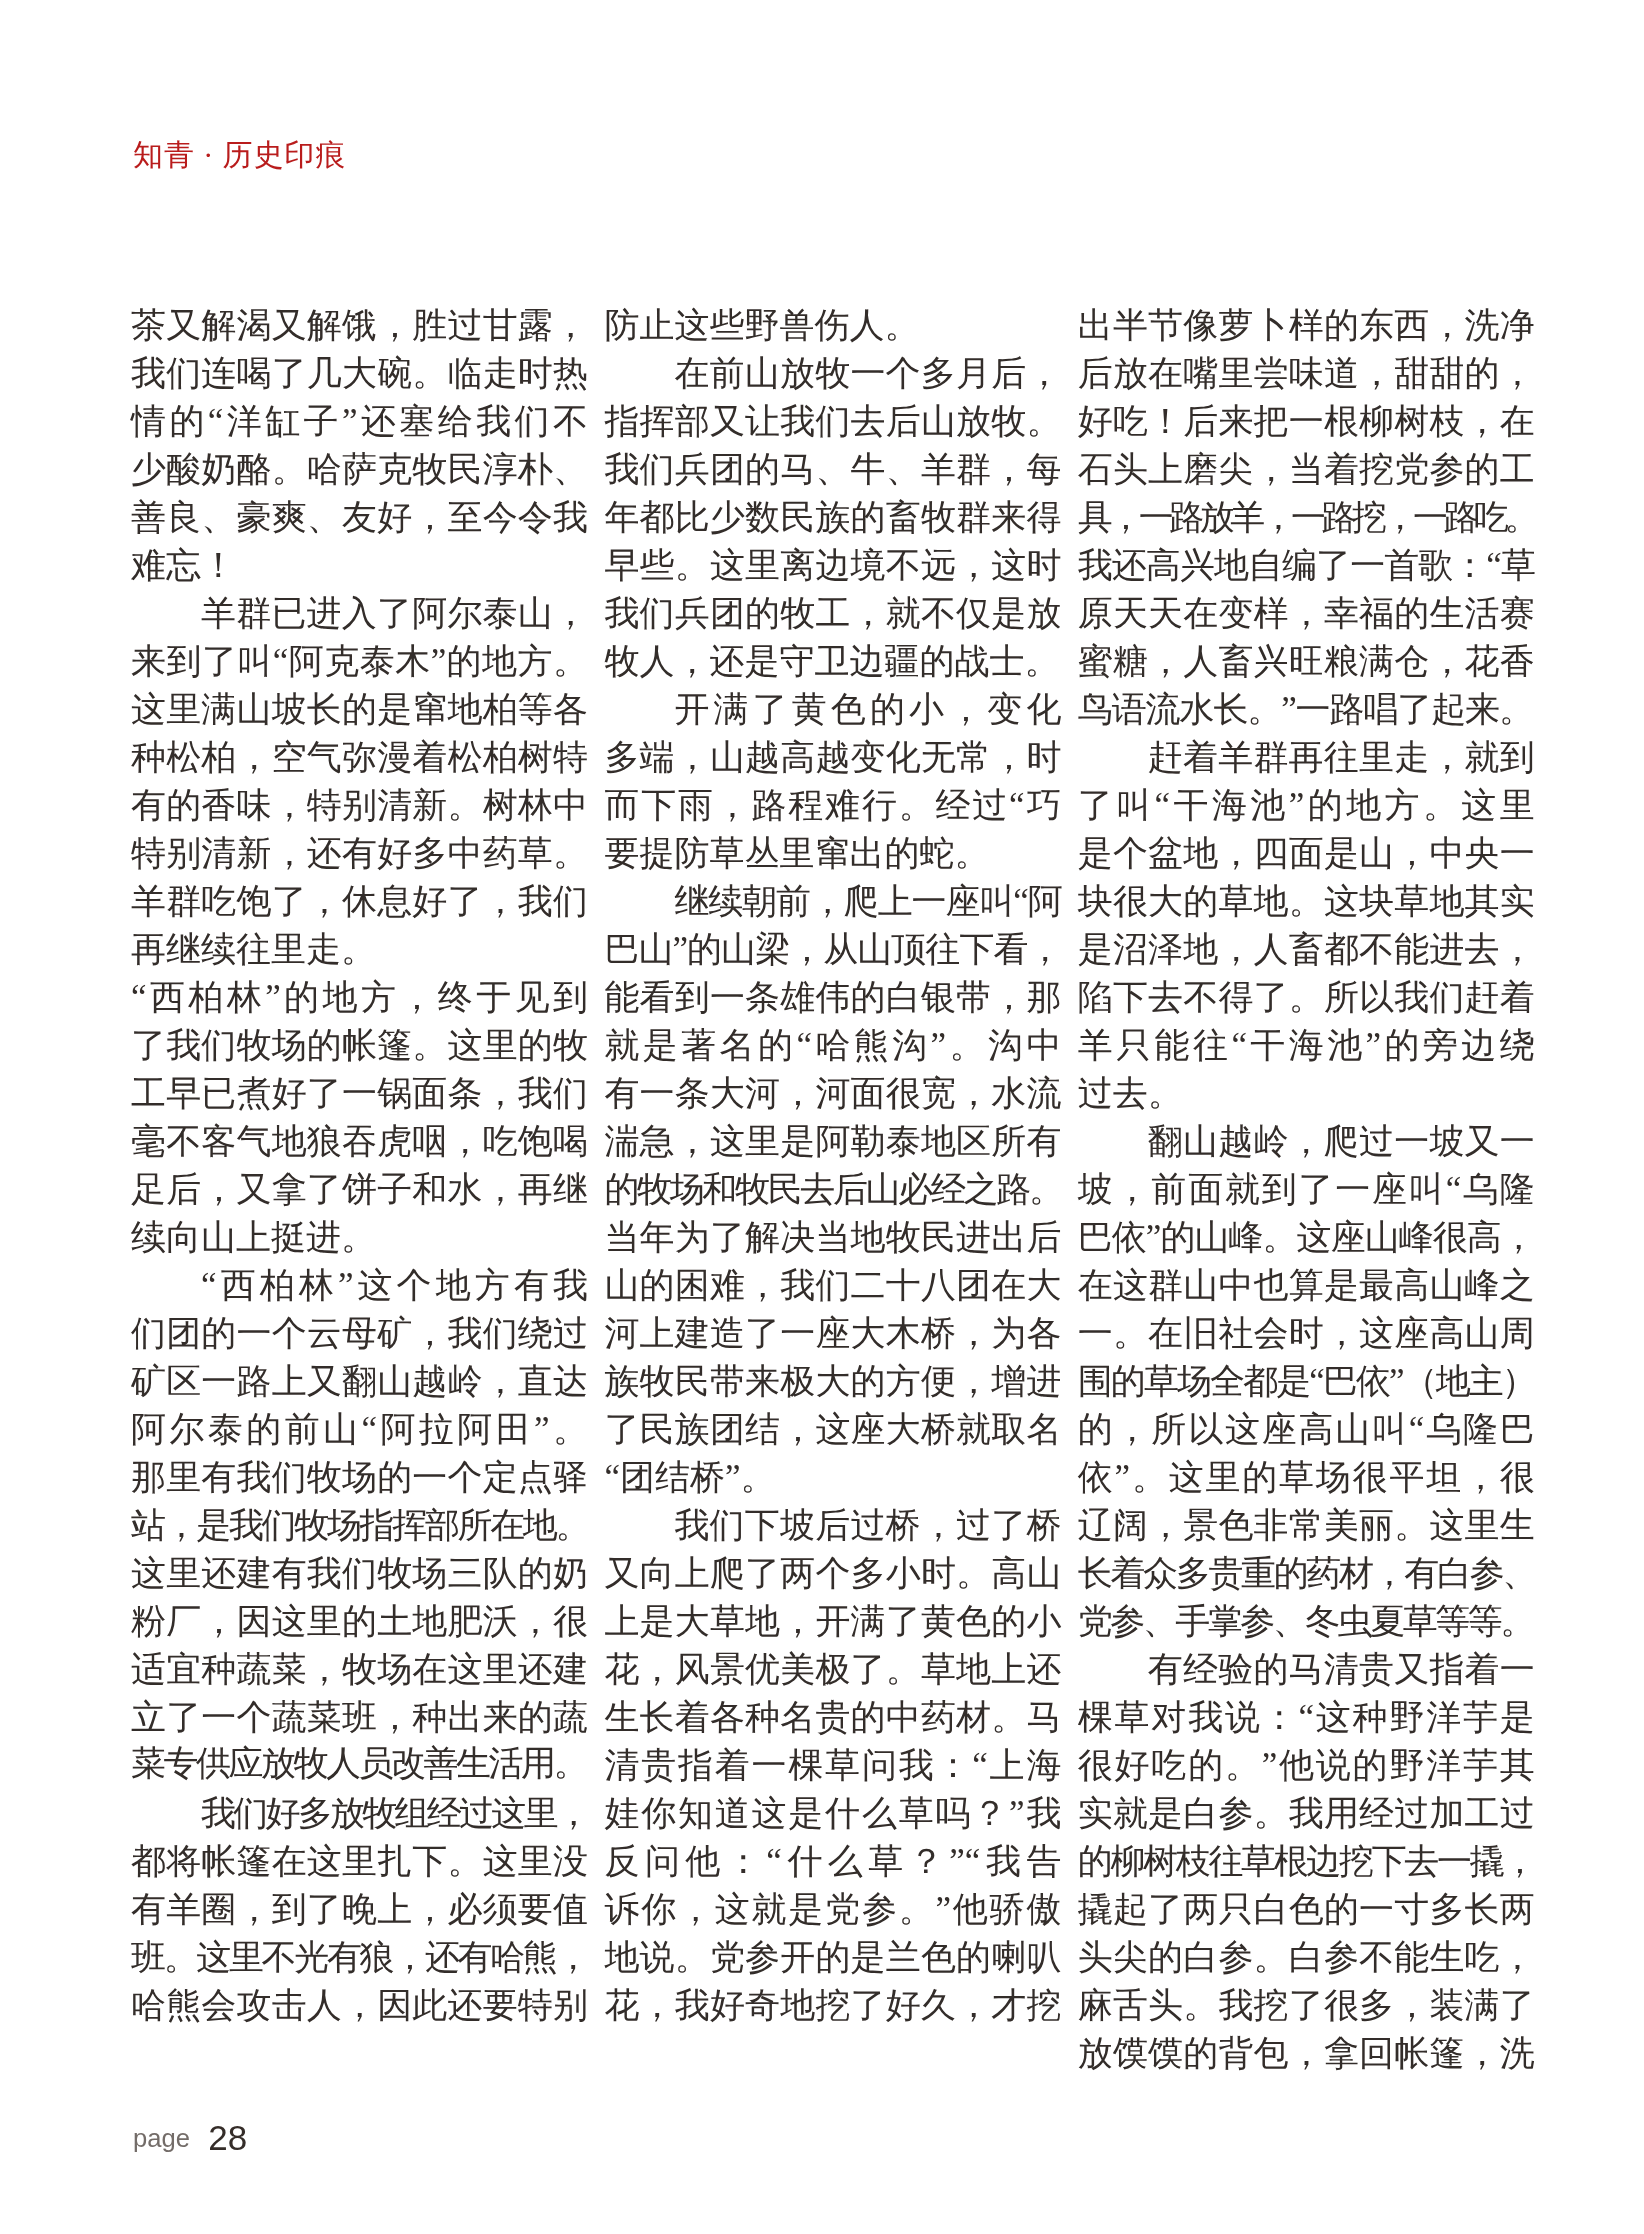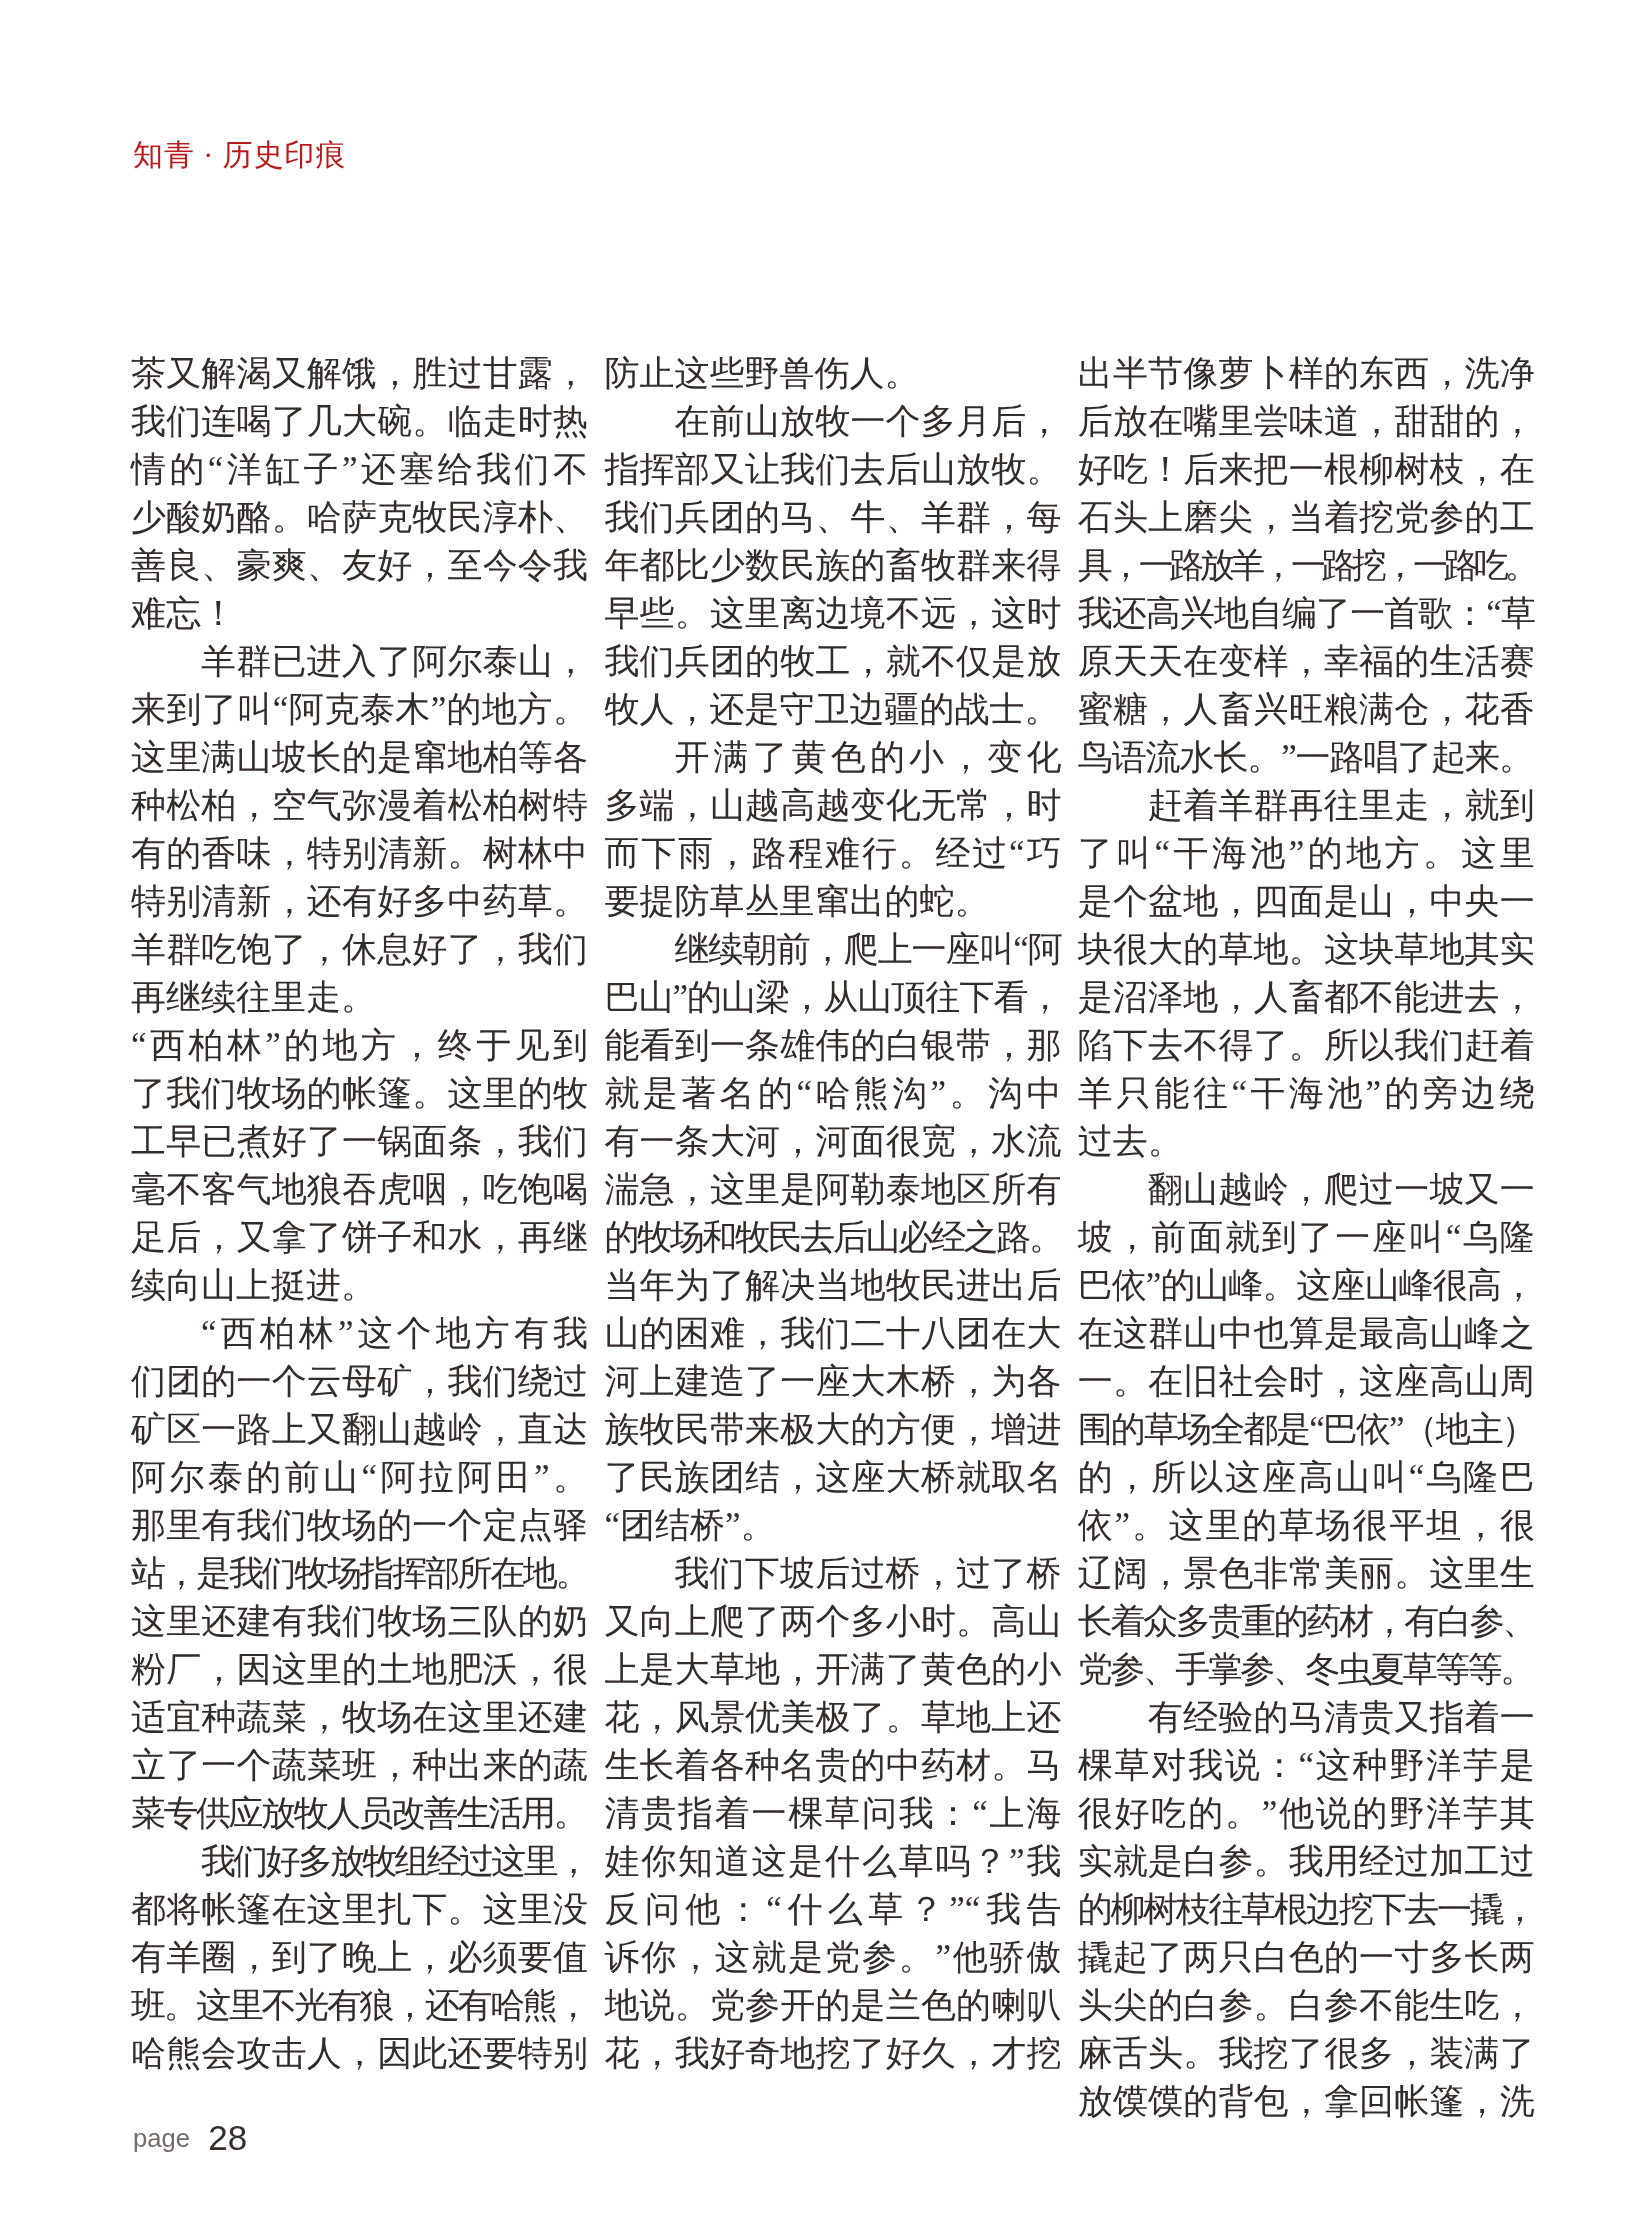--- a/index.html
+++ b/index.html
@@ -22,21 +22,20 @@
   }
   .columns {
     position: absolute;
     left: 131px;
     top: 302px;
     display: flex;
     gap: 16.4px;
   }
   .col {
     width: 457px;
-    margin-top: 48px;
   }
   .line {
     width: 457px;
     height: 48px;
     line-height: 48px;
     font-size: 35px;
     color: #332d2a;
     white-space: nowrap;
     overflow: visible;
   }
@@ -101,21 +100,21 @@
       <div class="line fill indent">“西柏林”这个地方有我</div>
       <div class="line fill">们团的一个云母矿，我们绕过</div>
       <div class="line fill">矿区一路上又翻山越岭，直达</div>
       <div class="line fill">阿尔泰的前山“阿拉阿田”。</div>
       <div class="line fill">那里有我们牧场的一个定点驿</div>
       <div class="line fill" style="letter-spacing: -2.5px;">站，是我们牧场指挥部所在地。</div>
       <div class="line fill">这里还建有我们牧场三队的奶</div>
       <div class="line fill">粉厂，因这里的土地肥沃，很</div>
       <div class="line fill">适宜种蔬菜，牧场在这里还建</div>
       <div class="line fill">立了一个蔬菜班，种出来的蔬</div>
-      <div class="line end" style="letter-spacing: -2.5px;">菜专供应放牧人员改善生活用。</div>
+      <div class="line end" style="letter-spacing: -2.5px; font-family: Liberation Mono, monospace;">菜专供应放牧人员改善生活用。</div>
       <div class="line fill indent" style="letter-spacing: -2.9px;">我们好多放牧组经过这里，</div>
       <div class="line fill">都将帐篷在这里扎下。这里没</div>
       <div class="line fill">有羊圈，到了晚上，必须要值</div>
       <div class="line fill" style="letter-spacing: -2.5px;">班。这里不光有狼，还有哈熊，</div>
       <div class="line fill">哈熊会攻击人，因此还要特别</div>
     </div>
     <div class="col">
       <div class="line end">防止这些野兽伤人。</div>
       <div class="line fill indent">在前山放牧一个多月后，</div>
       <div class="line fill">指挥部又让我们去后山放牧。</div>

